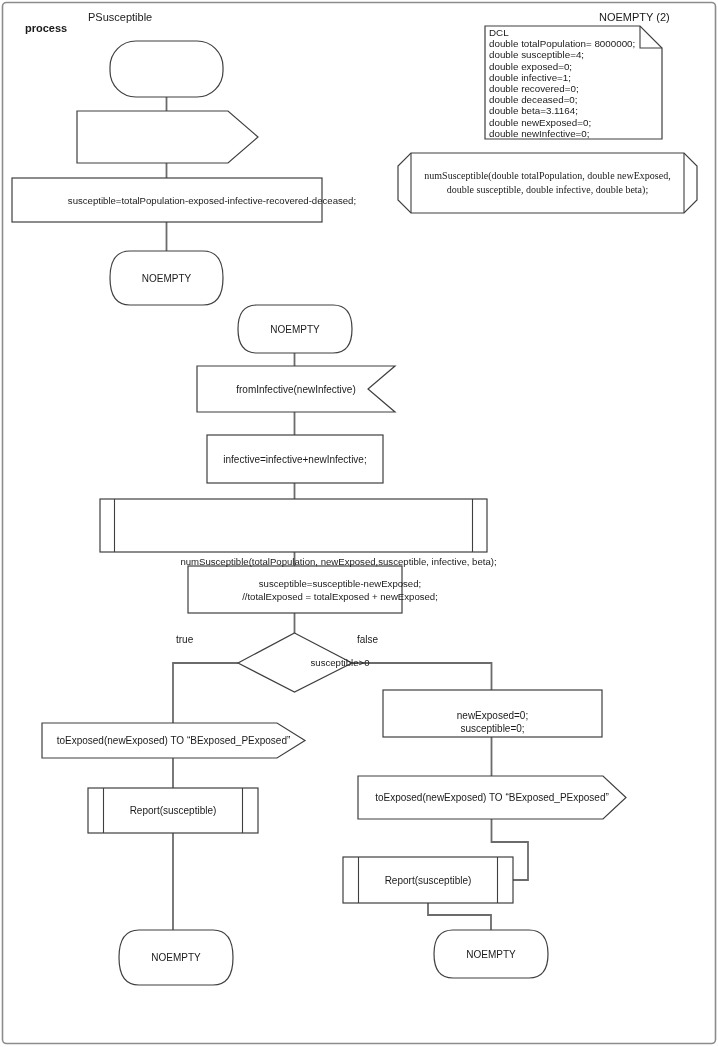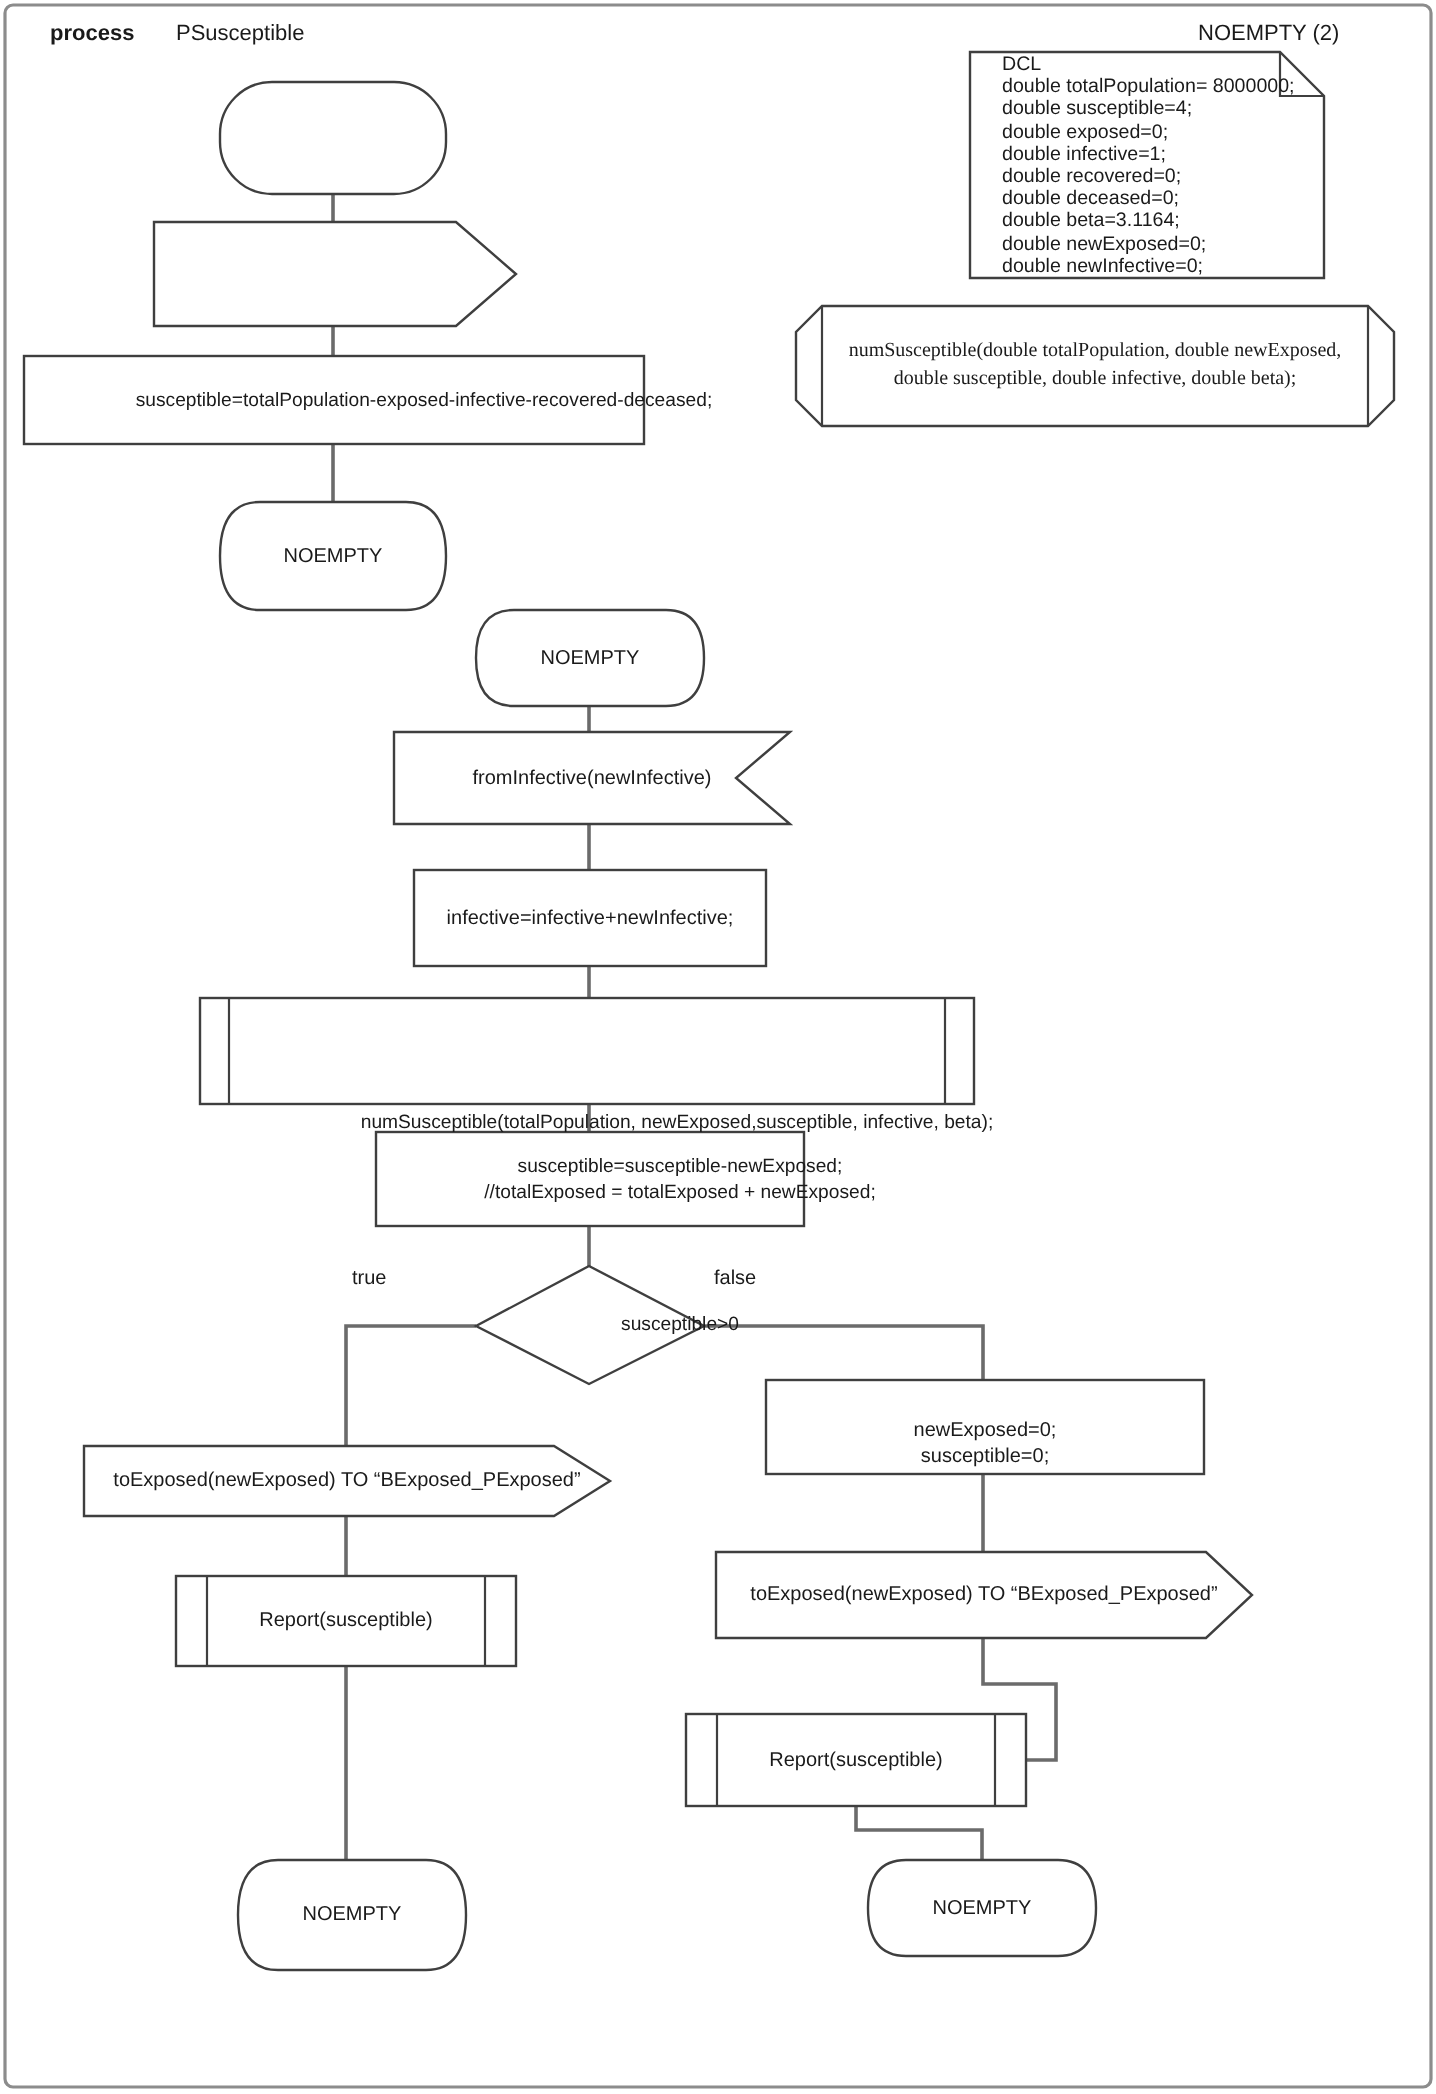--- a/index.html
+++ b/index.html
@@ -21,21 +21,21 @@
     text-align:center;font-size:10px;white-space:nowrap;
     line-height:13px;
   }
   .col{flex-direction:column;}
   .tight{font-size:9.6px;padding-left:45px;}
   .left{justify-content:flex-start;text-align:left;}
   .hdr{position:absolute;font-size:11px;white-space:nowrap;}
   .bold{font-weight:bold;}
   .note-text{
     position:absolute;font-size:9.8px;line-height:11.2px;
-    text-align:left;white-space:nowrap;margin-left:12px;
+    text-align:left;white-space:nowrap;
   }
 </style>
 </head>
 <body>
 
 <div class="page">
 
   <svg class="geom" width="718" height="1047" viewBox="0 0 718 1047">
 
     <rect x="2.5" y="2.5" width="713" height="1041" rx="4" fill="#ffffff" stroke="#8c8c8c" stroke-width="1.6"></rect>
@@ -82,21 +82,21 @@
     <path class="thin" d="M103.5 788 V833 M242.5 788 V833"></path>
     <path class="shape" d="M139 930 H213 Q233 930 233 957.5 Q233 985 213 985 H139 Q119 985 119 957.5 Q119 930 139 930 Z"></path>
 
     <rect class="shape" x="383" y="690" width="219" height="47"></rect>
     <path class="shape" d="M358 776 H603 L626 797.5 L603 819 H358 Z"></path>
     <rect class="shape" x="343" y="857" width="170" height="46"></rect>
     <path class="thin" d="M358.5 857 V903 M497.5 857 V903"></path>
     <path class="shape" d="M453 930 H529 Q548 930 548 954 Q548 978 529 978 H453 Q434 978 434 954 Q434 930 453 930 Z"></path>
   </svg>
 
-  <div class="hdr bold" style="left:25px;top:11px;">process</div>
+  <div class="hdr bold" style="left:25px;top:22px;">process</div>
   <div class="hdr" style="left:88px;top:11px;">PSusceptible</div>
 
   <div class="hdr" style="left:599px;top:11px;font-size:11px;">NOEMPTY (2)</div>
 
   <div class="note-text" style="left:489px;top:27px;width:168px;">
     <div>DCL</div>
     <div>double totalPopulation= 8000000;</div>
     <div>double susceptible=4;</div>
     <div>double exposed=0;</div>
     <div>double infective=1;</div>

